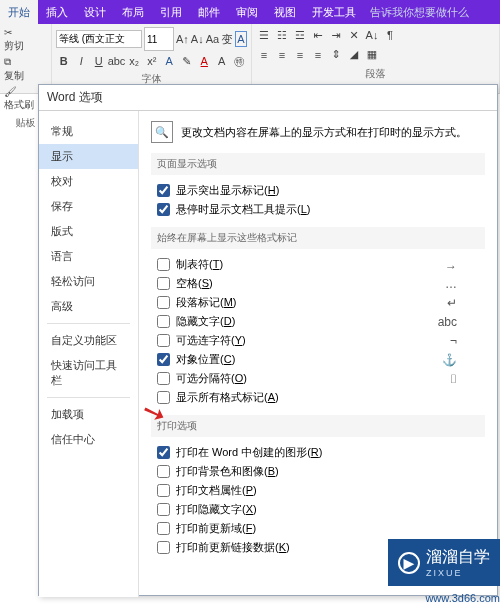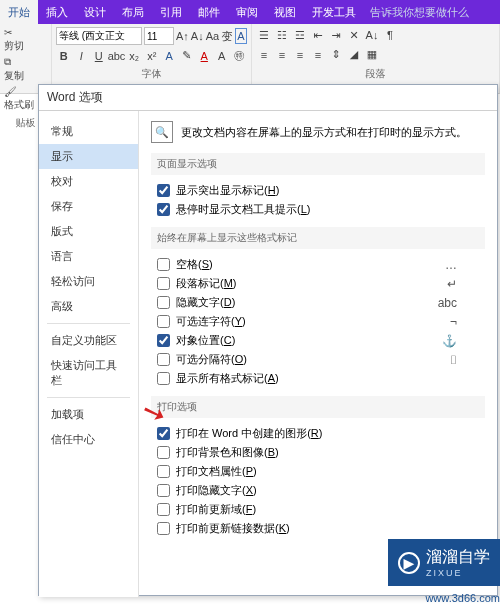--- a/index.html
+++ b/index.html
@@ -8,21 +8,21 @@
 .ribbon-tab { padding: 0 8px; height: 24px; display: flex; align-items: center; cursor: pointer; }
 .ribbon-tab.active { background: #f3f3f3; color: #2b5797; }
 .ribbon-tell { color: #c8d4e8; padding: 0 6px; }
 .ribbon-body { background: #f3f3f3; border-bottom: 1px solid #d4d4d4; height: 70px; display: flex; }
 .ribbon-group { border-right: 1px solid #e0e0e0; padding: 2px 4px 12px 4px; display: flex; flex-direction: column; justify-content: space-between; position: relative; }
 .ribbon-group-label { text-align: center; color: #666; font-size: 10px; padding-top: 2px; }
 .clipboard-group { width: 52px; }
 .clipboard-btns span { display: block; font-size: 10px; color: #444; padding: 1px 0; }
 .font-row { display: flex; gap: 2px; align-items: center; padding: 1px 0; }
 .font-name-box { border: 1px solid #c0c0c0; background: #fff; width: 86px; height: 18px; font-size: 10px; padding: 0 2px; }
-.font-size-box { border: 1px solid #c0c0c0; background: #fff; width: 30px; height: 18px; font-size: 10px; padding: 0 2px; }
+.font-size-box { border: 1px solid #c0c0c0; background: #fff; width: 30px; height: 24px; font-size: 10px; padding: 0 2px; }
 .ribbon-ico { width: 16px; height: 16px; display: inline-flex; align-items: center; justify-content: center; color: #444; font-size: 11px; }
 .ribbon-ico.boxed { border: 1px solid #5b8fd6; color: #2b5797; }
 .dialog { position: absolute; left: 38px; top: 84px; width: 460px; height: 512px; border: 1px solid #9aa7b8; background: #fff; box-shadow: 2px 2px 6px rgba(0,0,0,0.2); }
 .dialog-title { background: #fff; border-bottom: 1px solid #d0d0d0; padding: 4px 8px; font-size: 12px; color: #333; }
 .dialog-body { display: flex; height: calc(100% - 24px); }
 .sidebar { width: 100px; background: #fff; border-right: 1px solid #e0e0e0; padding-top: 8px; }
 .sidebar-item { padding: 5px 12px; color: #333; cursor: pointer; }
 .sidebar-item.selected { background: #cfe2f7; }
 .sidebar-sep { border-top: 1px solid #e0e0e0; margin: 4px 8px; }
 .content { flex: 1; padding: 10px 12px; overflow: auto; }
@@ -155,20 +155,25 @@
           <div class="opt-row">
             <input type="checkbox" checked="" style="">
             <span>悬停时显示文档工具提示(<span class="underline-hot">L</span>)</span>
           </div>
         </div>
 
       <div class="section-title">始终在屏幕上显示这些格式标记</div>
       <div id="mark-opts">
           <div class="opt-row">
             <input type="checkbox" style="">
+            <span>制表符(<span class="underline-hot">T</span>)</span>
+            <span class="sym">→</span>
+          </div>
+          <div class="opt-row">
+            <input type="checkbox" style="">
             <span>空格(<span class="underline-hot">S</span>)</span>
             <span class="sym">…</span>
           </div>
           <div class="opt-row">
             <input type="checkbox" style="">
             <span>段落标记(<span class="underline-hot">M</span>)</span>
             <span class="sym">↵</span>
           </div>
           <div class="opt-row">
             <input type="checkbox" style="">

